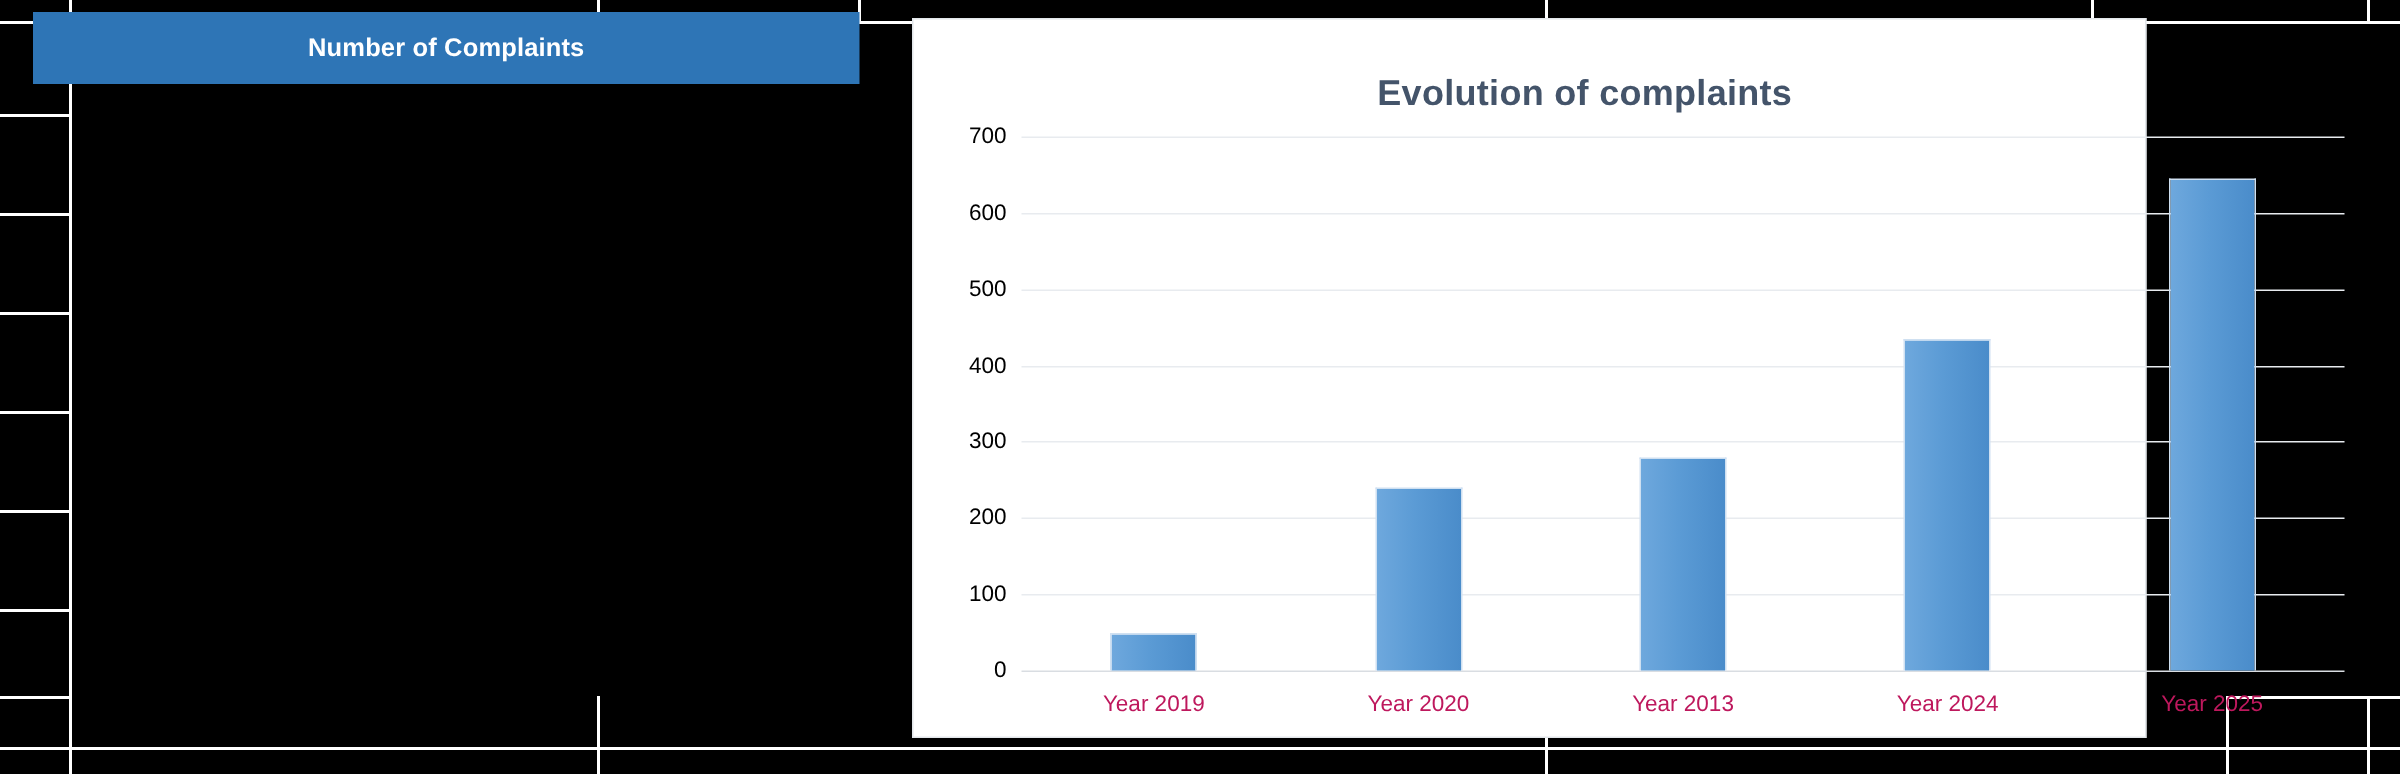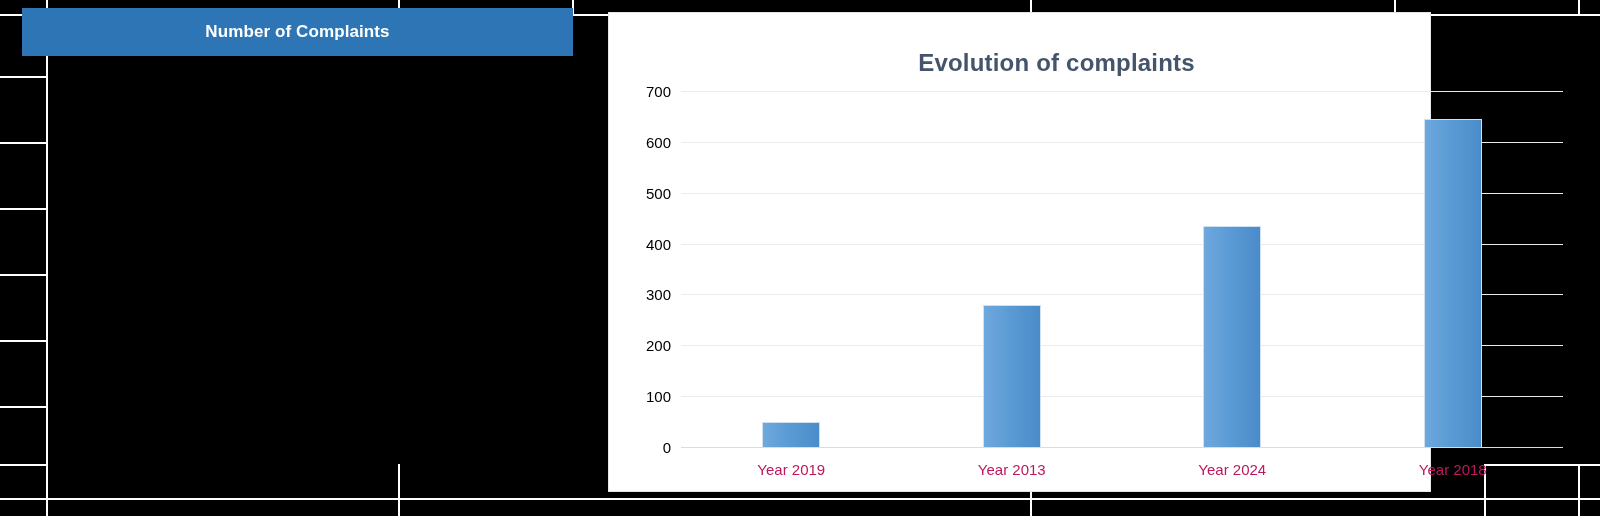--- a/index.html
+++ b/index.html
@@ -199,27 +199,31 @@
         <div class="gridline zero" style="top: 100%;">
           <span class="ytick">0</span>
         </div>
       </div>
     <div id="bars">
         <div class="bar-slot">
           <div class="bar" title="Year 2019: 50" style="height: 7.14286%;"></div>
           <span class="xtick">Year 2019</span>
         </div>
         <div class="bar-slot">
+          <div class="bar" title="Year 2020: 240" style="height: 34.2857%;"></div>
+          <span class="xtick">Year 2020</span>
+        </div>
+        <div class="bar-slot">
           <div class="bar" title="Year 2022: 280" style="height: 40%;"></div>
           <span class="xtick">Year 2013</span>
         </div>
         <div class="bar-slot">
           <div class="bar" title="Year 2024: 435" style="height: 62.1429%;"></div>
           <span class="xtick">Year 2024</span>
         </div>
         <div class="bar-slot">
           <div class="bar" title="Year 2025: 645" style="height: 92.1429%;"></div>
-          <span class="xtick">Year 2018</span>
+          <span class="xtick">Year 2025</span>
         </div>
       </div>
   </div>
 
 </div>
 
 </body></html>

